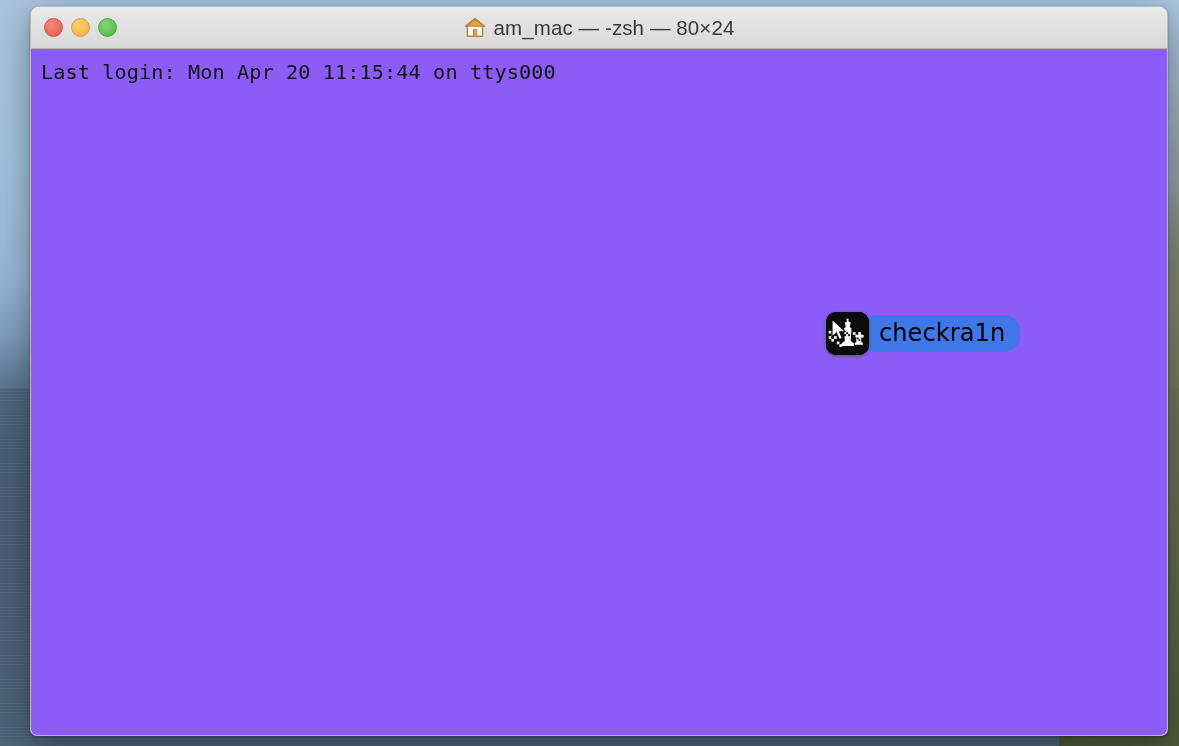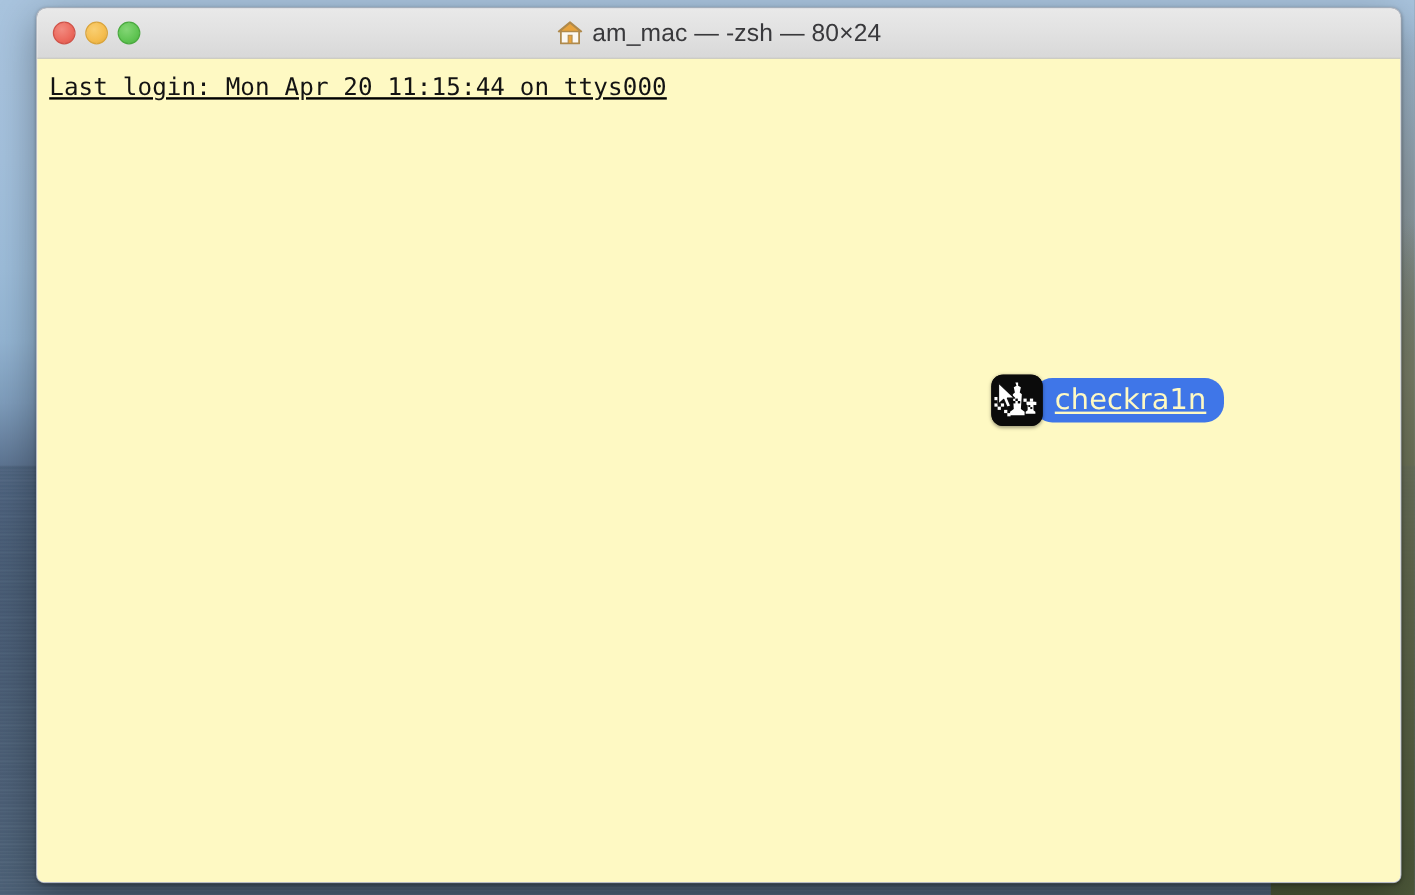--- a/index.html
+++ b/index.html
@@ -128,25 +128,24 @@
   #window-title {
     font-size: 20.5px;
     color: #39393c;
     letter-spacing: 0.1px;
     white-space: nowrap;
   }
 
   #terminal-body {
     position: relative;
     height: 689px;
-    background: #fef9c3;
+    background: #8b5cf6;
     padding: 9px 0 0 10px;
     box-sizing: border-box;
     overflow: hidden;
-    text-decoration: underline;
   }
   .term-line {
     font-family: "DejaVu Sans Mono", "Liberation Mono", monospace;
     font-size: 20.2px;
     line-height: 28px;
     color: #131313;
     white-space: pre;
     letter-spacing: 0.1px;
   }
   #cursor-block {
@@ -176,28 +175,27 @@
     overflow: hidden;
     flex: none;
     box-shadow: 0 1px 3px rgba(0,0,0,0.35);
     z-index: 2;
   }
   #drag-label {
     margin-left: -8px;
     padding: 4px 15px 5px 18px;
     border-radius: 16px;
     background: #3f76e8;
-    color: #fef9c3;
+    color: #000000;
     font-size: 24px;
     line-height: 28px;
     font-family: "DejaVu Sans", sans-serif;
     white-space: nowrap;
     letter-spacing: 0.1px;
     z-index: 1;
-    text-decoration: underline;
   }
   #drag-cursor {
     position: absolute;
     left: 4px;
     top: 6px;
     z-index: 5;
     pointer-events: none;
   }
 </style>
 </head>

